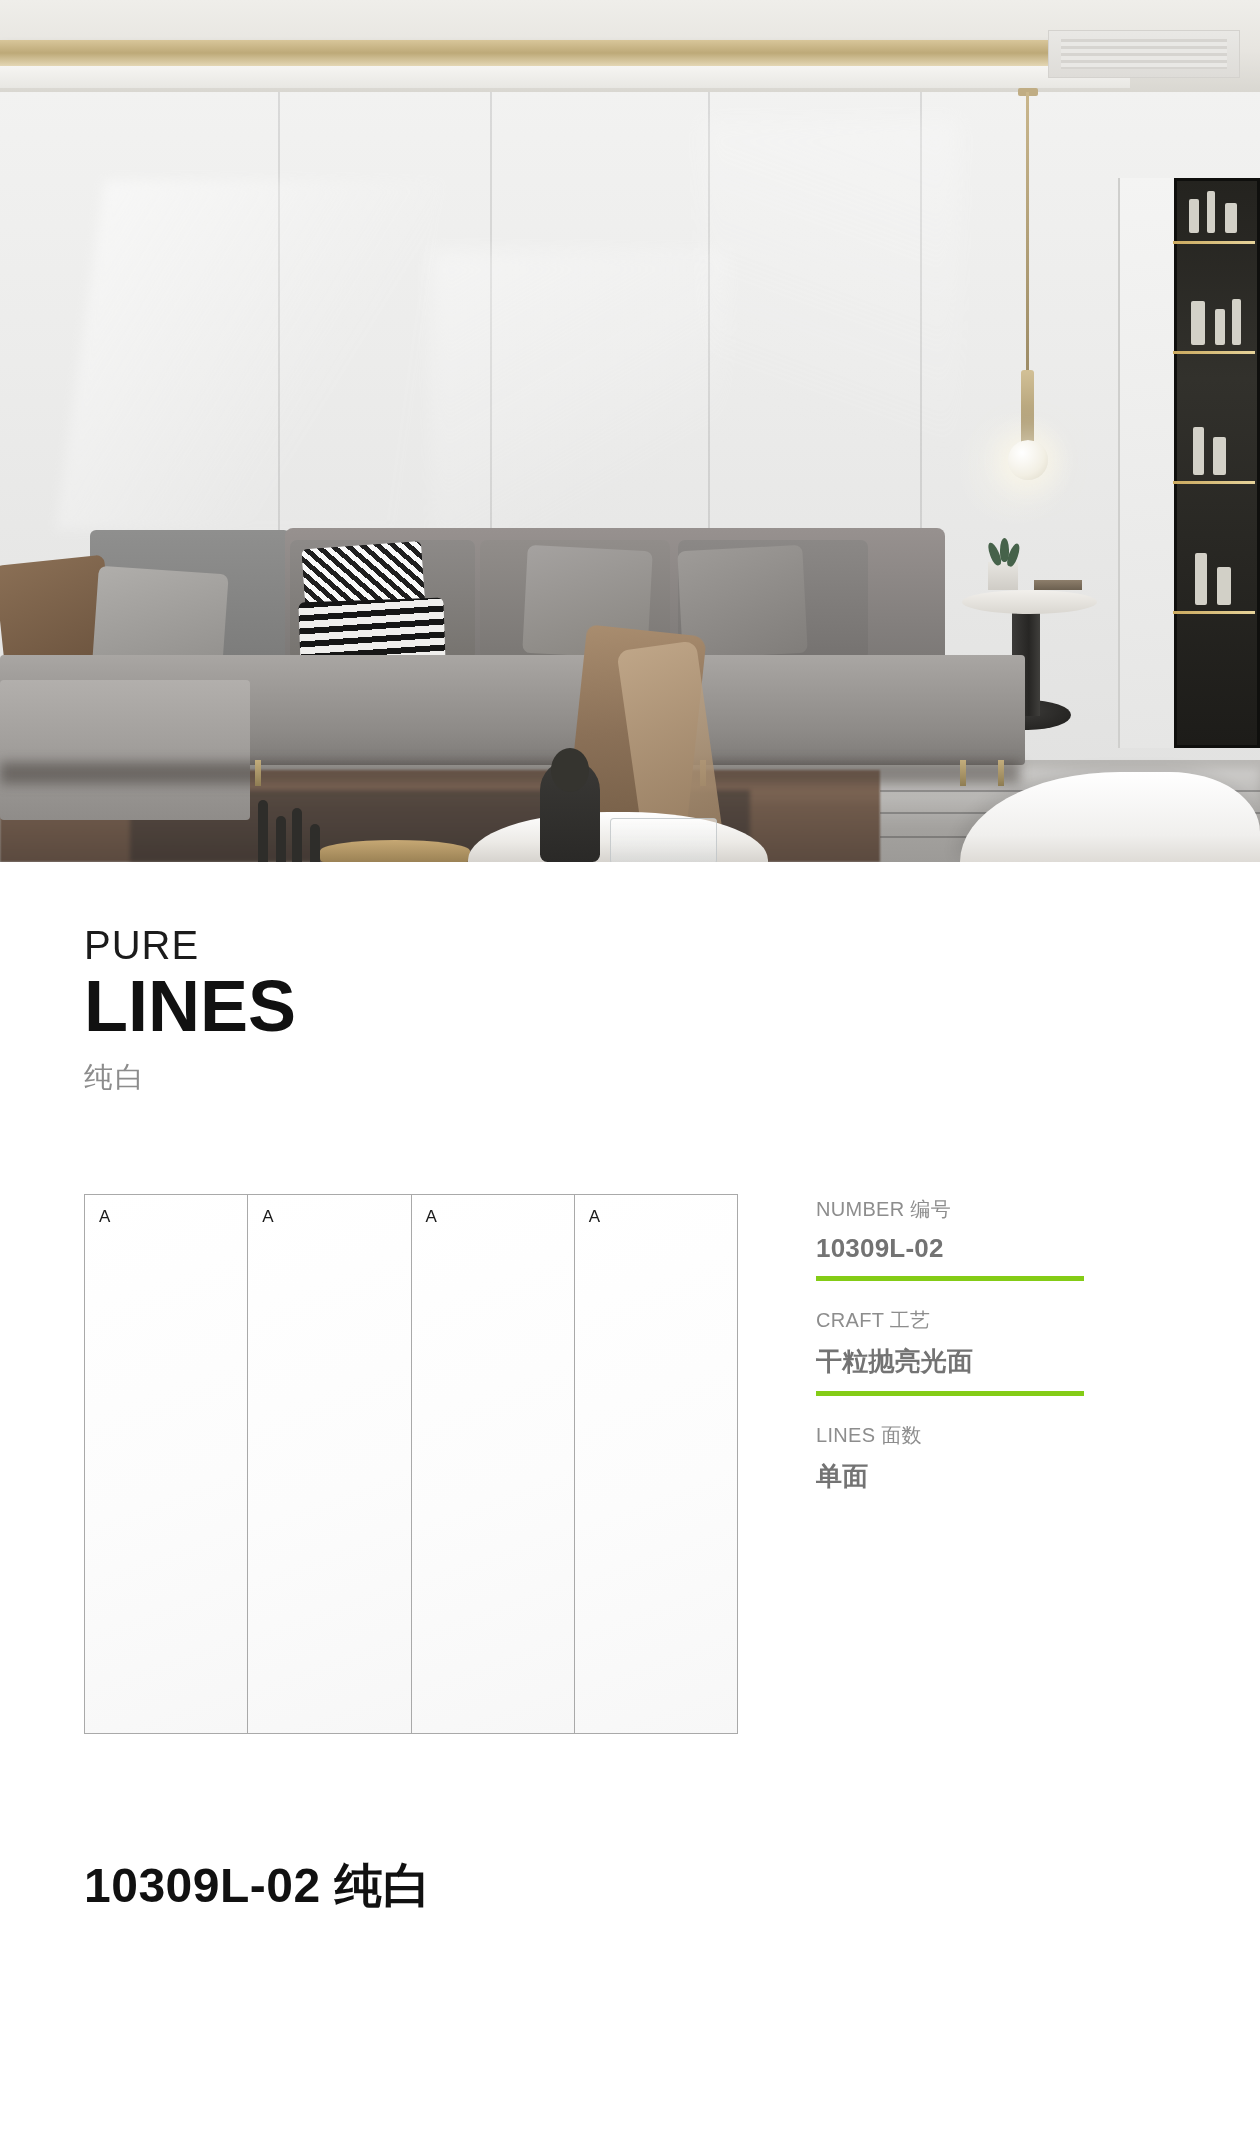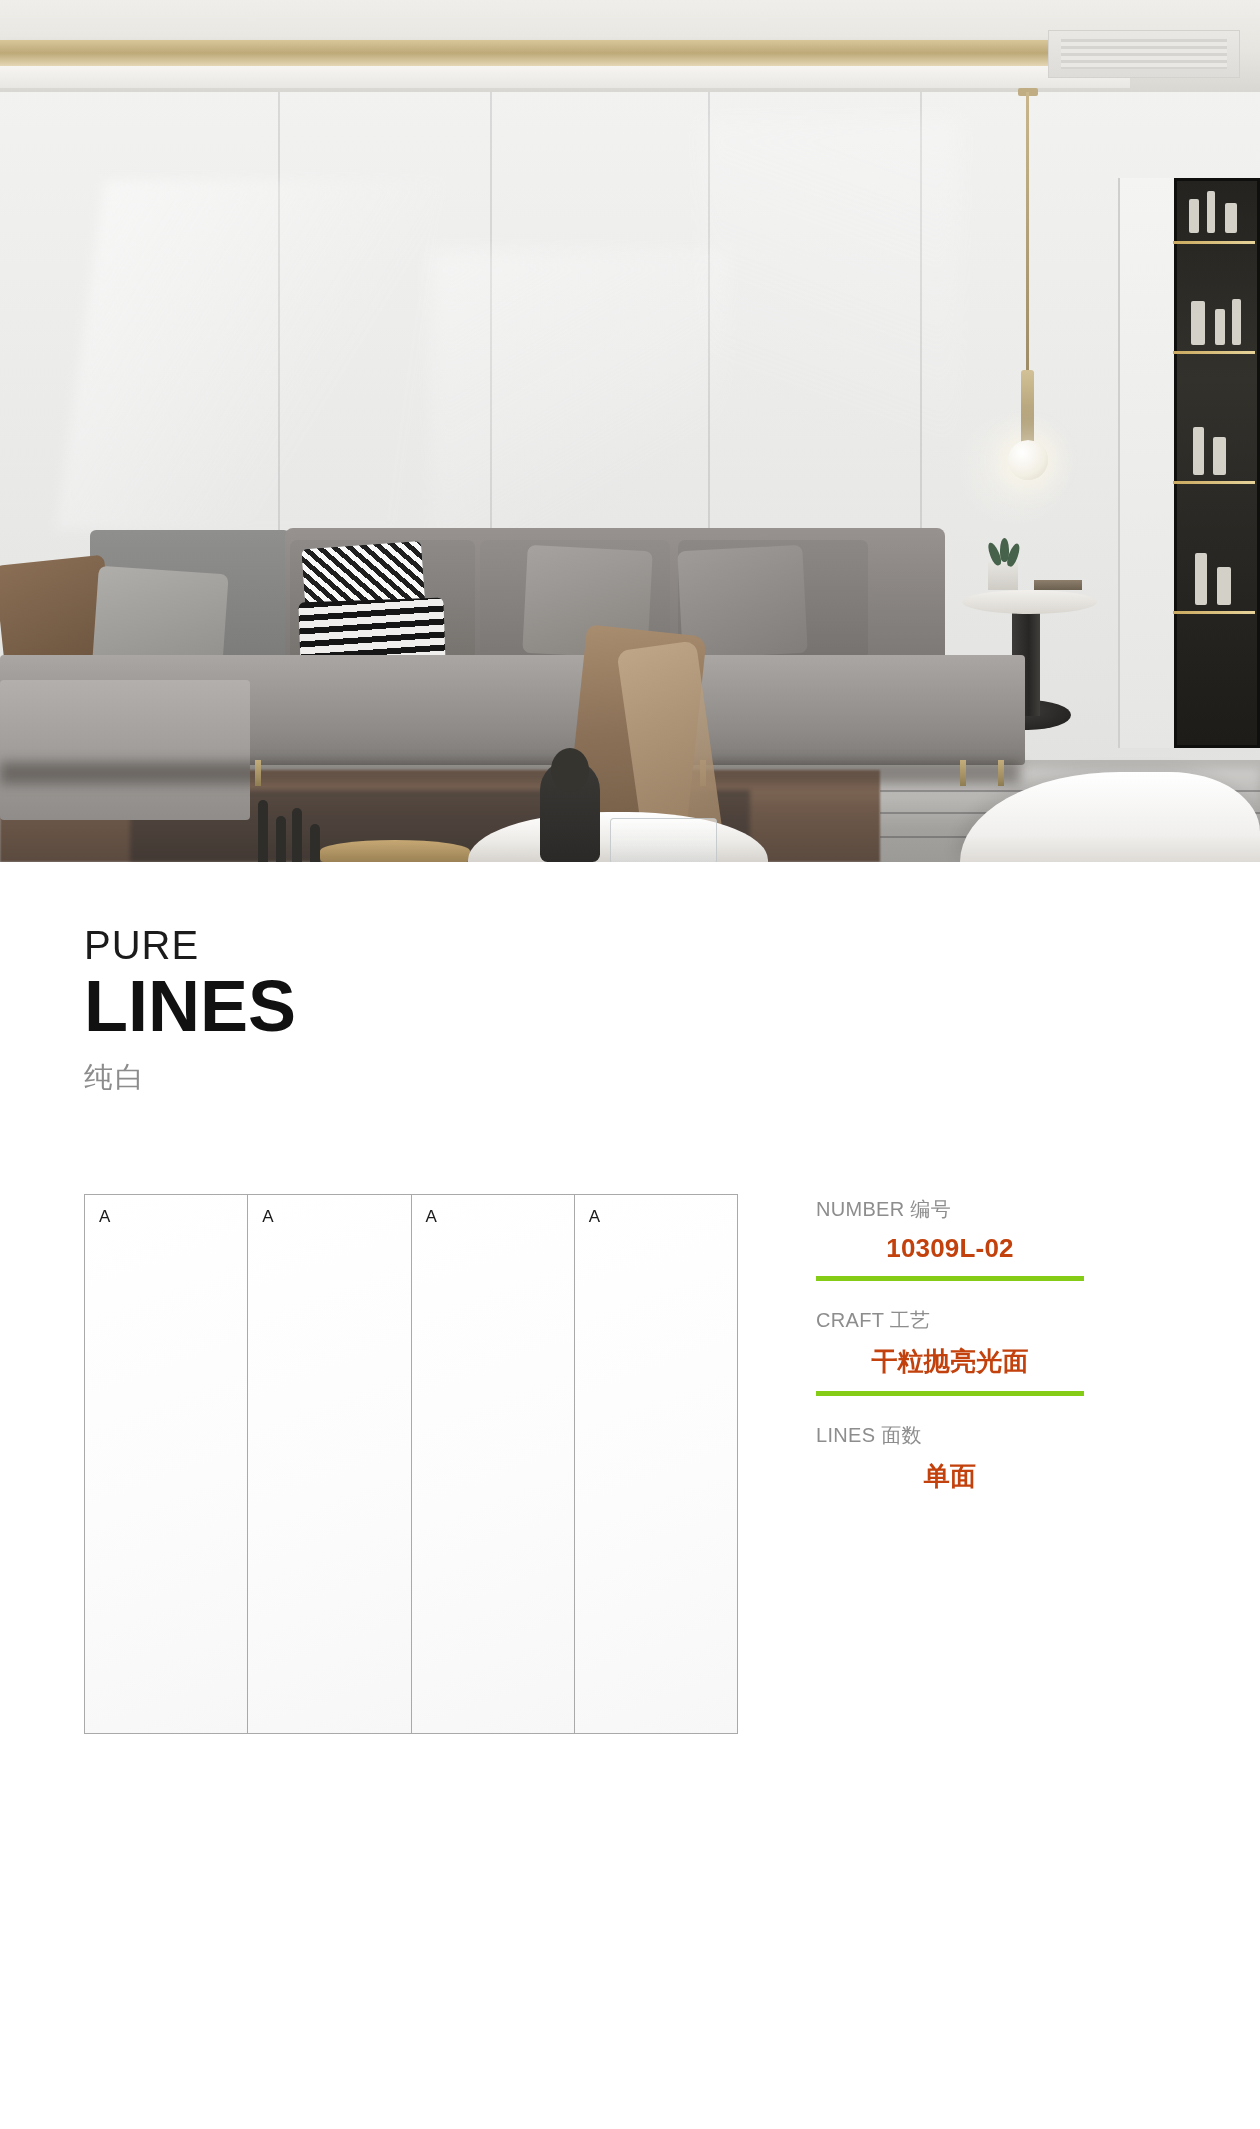--- a/index.html
+++ b/index.html
@@ -431,23 +431,22 @@
   .spec:last-child { border-bottom: none; margin-bottom: 0; }
   .spec-label {
     font-size: 20px;
     color: #8d8d8d;
     letter-spacing: .3px;
     margin-bottom: 10px;
   }
   .spec-value {
     font-size: 26px;
     font-weight: 700;
-    color: #c2410c;
+    color: #737373;
     letter-spacing: .2px;
-    text-align: center;
   }
 
   .footer-code {
     padding: 120px 0 0 84px;
     font-size: 48px;
     font-weight: 700;
     color: #111;
     letter-spacing: 0.5px;
   }
 </style>
@@ -579,14 +578,15 @@
         <div class="spec-value">干粒抛亮光面</div>
       </div>
       <div class="spec">
         <div class="spec-label">LINES 面数</div>
         <div class="spec-value">单面</div>
       </div>
     </div>
 
   </div>
 
+  <div class="footer-code">10309L-02 纯白</div>
 
 </div>
 
 </body></html>

